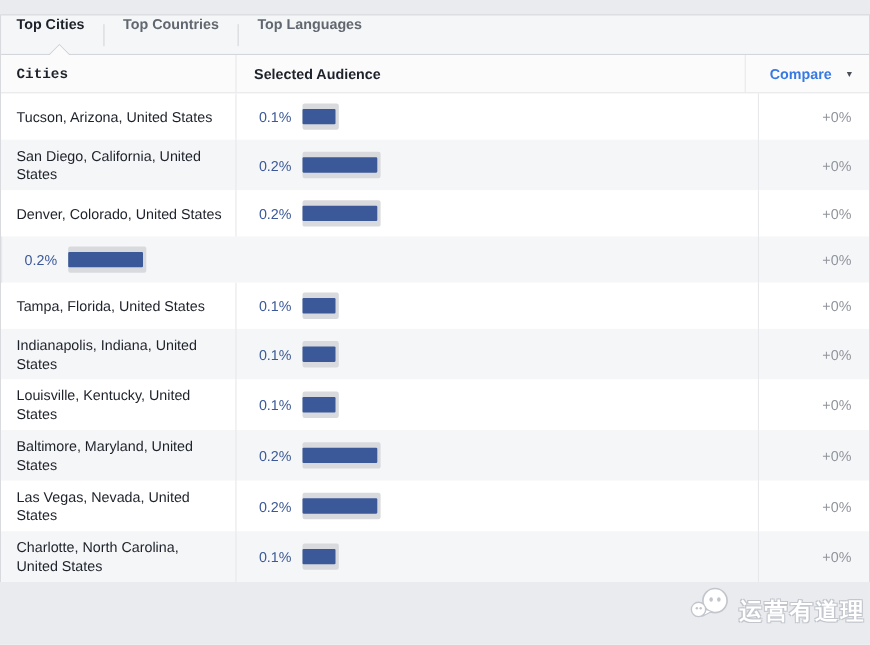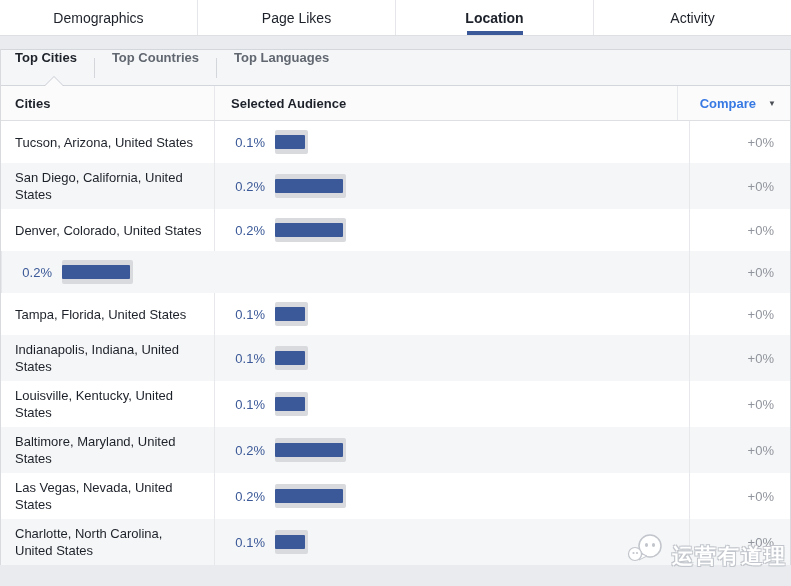--- a/index.html
+++ b/index.html
@@ -32,21 +32,21 @@
          width:0; height:0; border-left:10px solid transparent; border-right:10px solid transparent;
          border-bottom:10px solid #c8ccd4; z-index:2; }
   .subtab.active::after { content:""; position:absolute; bottom:-1px; left:50%; margin-left:-9px;
          width:0; height:0; border-left:9px solid transparent; border-right:9px solid transparent;
          border-bottom:9px solid #fbfbfc; z-index:3; }
 
   
   .table { background:#fff; }
   .thead { display:flex; height:35px; background:#fbfbfc; border-bottom:1px solid #dddfe2; }
   .hcell { display:flex; align-items:center; font-size:13px; font-weight:bold; color:#1d2129; }
-  .col-cities { width:213px; padding-left:14px; }
+  .col-cities { width:213px; padding-left:14px;font-family:Liberation Mono, monospace; }
   .col-audience { flex:1 1 auto; border-left:1px solid #e7e8eb; padding-left:16px; }
   .col-compare { width:113px; border-left:1px solid #e7e8eb; justify-content:flex-end; padding-right:14px; }
   .compare-link { color:#3779e3; font-weight:bold; font-size:13px; cursor:pointer; }
   .caret { color:#4b4f56; font-size:8px; margin-left:12px; cursor:pointer; }
 
   .row { display:flex; min-height:42px; background:#fff; }
   .row:nth-child(even) { background:#f5f6f7; }
   .cell { display:flex; align-items:center; }
   .cell.cities { width:213px; padding:6px 12px 6px 14px; font-size:13px; color:#1d2129; line-height:17px; }
   .cell.audience { flex:1 1 auto; border-left:1px solid #e7e8eb; padding-left:16px; }
@@ -60,41 +60,20 @@
   .watermark { position:absolute; right:4px; bottom:16px; display:flex; align-items:center; z-index:5; }
   .wm-text { font-size:21px; font-weight:bold; letter-spacing:2px; color:#ffffff;
          text-shadow:-1px -1px 0 #c2c6cc, 1px -1px 0 #c2c6cc, -1px 1px 0 #c2c6cc, 1px 1px 0 #c2c6cc;margin-top:15px; }
   .wm-icon { margin-right:6px; }
 </style>
 </head>
 <body>
 
 <div class="page">
 
-  <div class="tabbar" id="tabbar">
-  <div class="tab">
-    <span class="tab-label">Demographics</span>
-
-  </div>
-
-  <div class="tab">
-    <span class="tab-label">Page Likes</span>
-
-  </div>
-
-  <div class="tab active">
-    <span class="tab-label">Location</span>
-    <span class="underline"></span>
-  </div>
-
-  <div class="tab">
-    <span class="tab-label">Activity</span>
-
-  </div>
-</div>
 
   <div class="gap"></div>
 
   <div class="card">
     <div class="subtabbar" id="subtabbar">
   <div class="subtab active">
     <span>Top Cities</span>
   </div>
 <div class="subtab-divider"></div>
   <div class="subtab">

